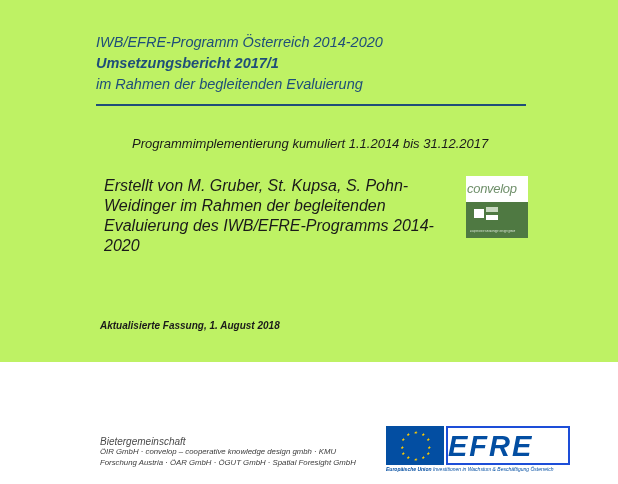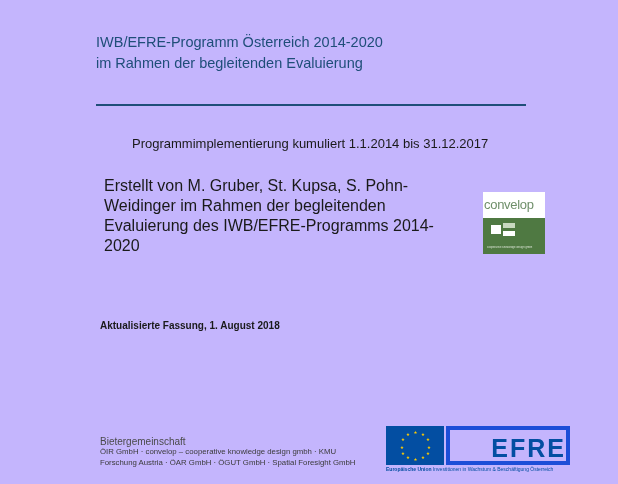--- a/index.html
+++ b/index.html
@@ -9,22 +9,23 @@
   body {
     width: 618px;
     height: 484px;
     background: #ffffff;
     font-family: "Liberation Sans", sans-serif;
     overflow: hidden;
   }
   .page {
     position: relative;
     width: 618px;
-    height: 484px;
-    background: #c4b5fd;
+    height: 362px;
+    background: #bef264;
+    font-style: italic;
   }
 
   
   .title-block {
     position: absolute;
     left: 96px;
     top: 32px;
     width: 430px;
   }
   .title-line {
@@ -65,25 +66,24 @@
     width: 360px;
     color: #1a1a1a;
     font-size: 16px;
     line-height: 20px;
   }
 
   
   .convelop-logo {
     position: absolute;
     left: 466px;
-    top: 192px;
+    top: 176px;
     width: 62px;
     height: 62px;
     background: #ffffff;
-    margin-left: 17px;
   }
   .convelop-wordmark {
     position: absolute;
     left: 0;
     top: 0;
     width: 62px;
     height: 26px;
     color: #6f8f6a;
     font-size: 13px;
     letter-spacing: -0.3px;
@@ -207,28 +207,28 @@
     color: #ffcc00;
     font-size: 4.4px;
     line-height: 3px;
   }
   .efre-word {
     position: absolute;
     left: 60px;
     top: 0;
     width: 124px;
     height: 39px;
-    border: 4px solid #1d4ed8;
+    border: 2px solid #1d4ed8;
     box-sizing: border-box;
     color: #034ea2;
     font-family: "Liberation Sans", sans-serif;
-    font-size: 25px;
+    font-size: 29px;
     font-weight: bold;
     letter-spacing: 2px;
-    text-align: right;
+    text-align: left;
     line-height: 37px;
   }
   .efre-caption {
     position: absolute;
     left: 0;
     top: 40px;
     width: 184px;
     color: #034ea2;
     font-size: 5px;
     line-height: 7px;
@@ -238,20 +238,21 @@
     font-weight: bold;
   }
 </style>
 </head>
 <body>
 
 <div class="page">
 
   <div class="title-block">
     <div class="title-line">IWB/EFRE-Programm Österreich 2014-2020</div>
+    <div class="title-line bold">Umsetzungsbericht 2017/1</div>
     <div class="title-line">im Rahmen der begleitenden Evaluierung</div>
   </div>
   <div class="title-rule"></div>
 
   <div class="subtitle">Programmimplementierung kumuliert 1.1.2014 bis 31.12.2017</div>
 
   <div class="authors">Erstellt von M. Gruber, St. Kupsa, S. Pohn-Weidinger im Rahmen der begleitenden Evaluierung des IWB/EFRE-Programms 2014-2020</div>
 
   <div class="convelop-logo">
     <div class="convelop-wordmark">convelop</div>

